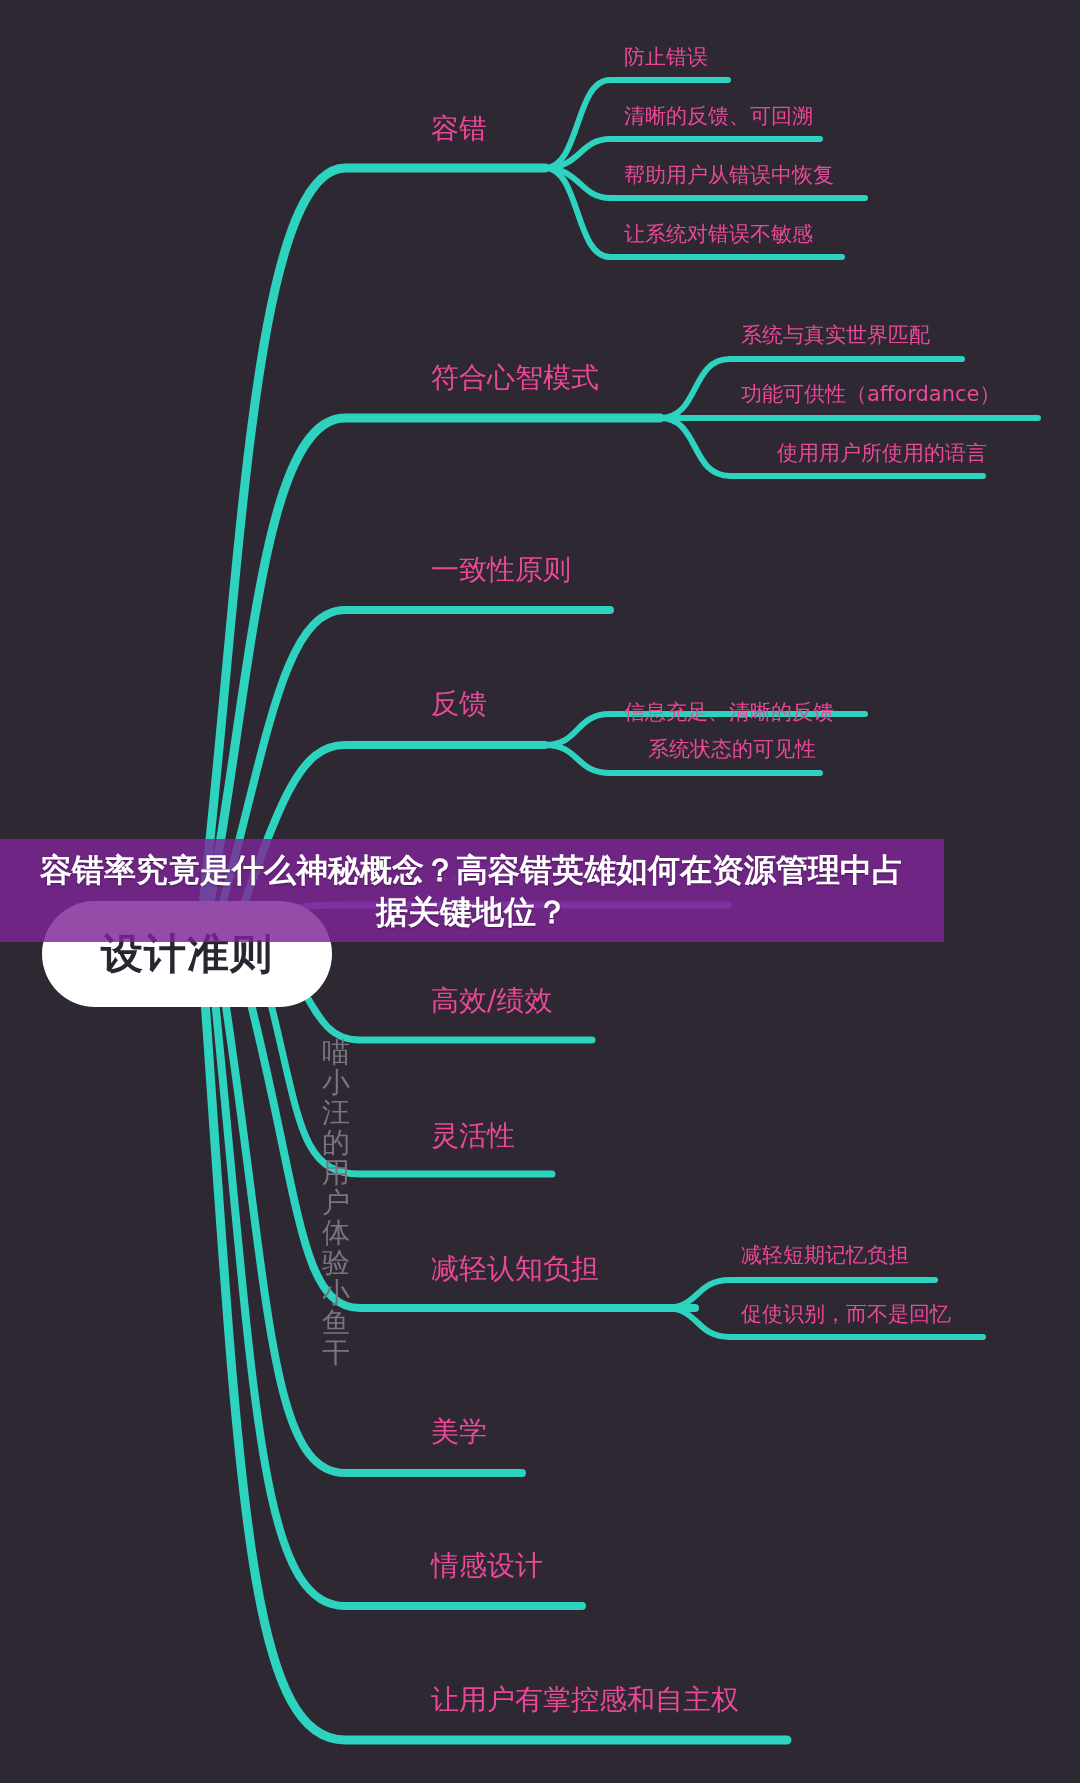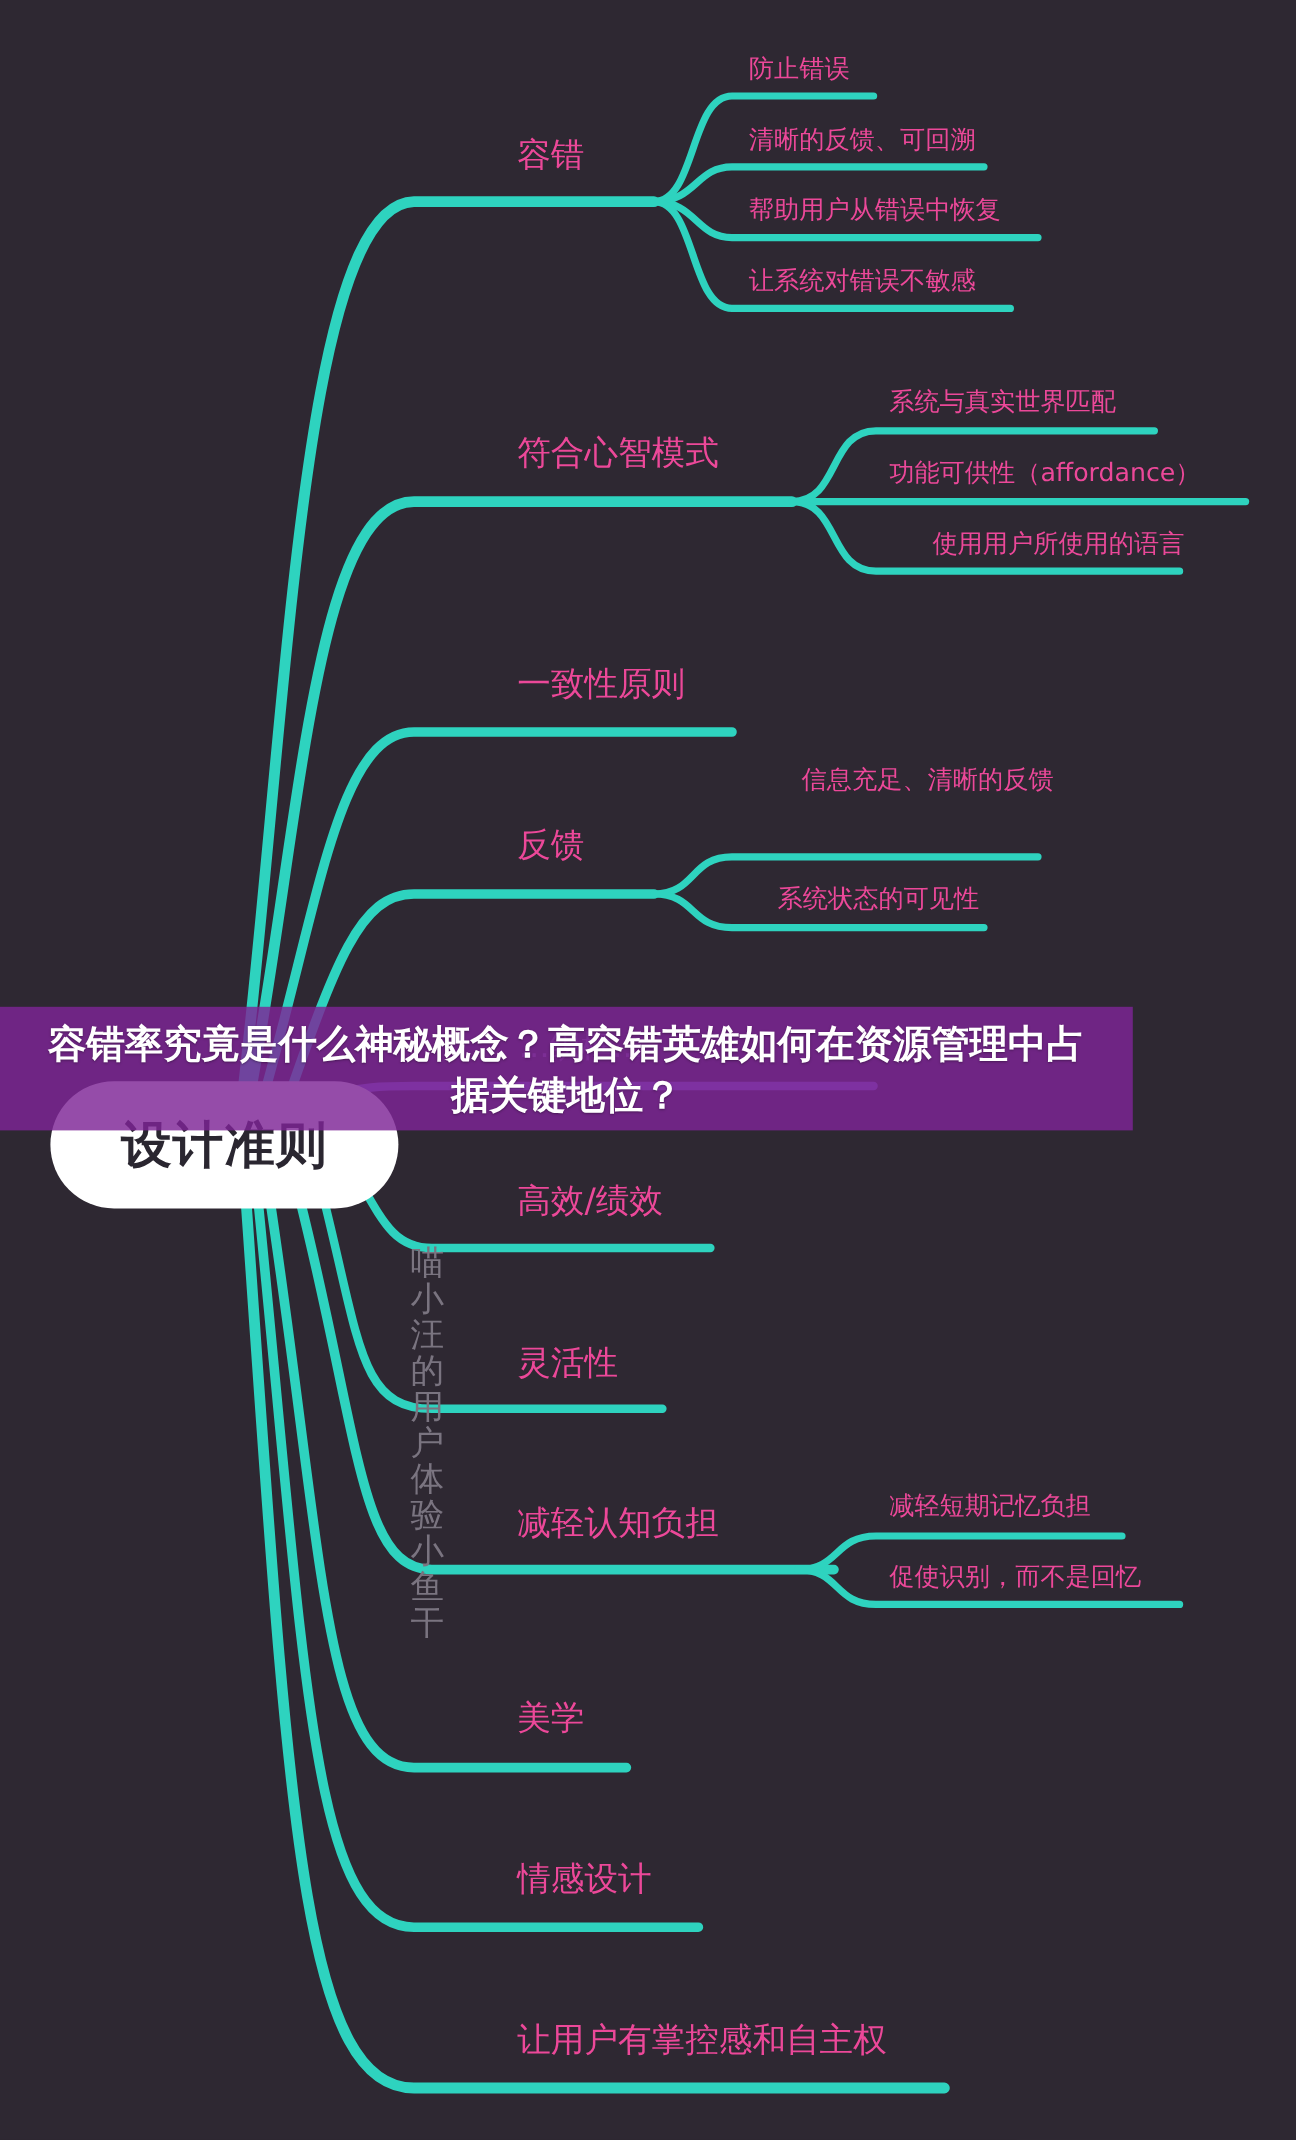--- a/index.html
+++ b/index.html
@@ -15,21 +15,20 @@
   .root {
     position: absolute; left: 42px; top: 901px; width: 290px; height: 106px;
     border-radius: 53px; background: #ffffff;
     display: flex; align-items: center; justify-content: center;
     color: #2a2630; font-size: 42px; font-weight: bold; letter-spacing: 1px;
   }
   .watermark {
     position: absolute; left: 320px; top: 1038px; width: 32px;
     color: #7a7480; font-size: 28px; line-height: 30px; text-align: center;
     word-break: break-all;
-    margin-left: 20px;
   }
   .hidden-branch {
     position: absolute; left: 432px; top: 855px; color: #a97fd0;
     font-size: 26px; opacity: .6;
   }
   .banner {
     position: absolute; left: 0; top: 839px; width: 944px; height: 103px;
     background: rgba(126, 36, 150, 0.82);
     display: flex; align-items: center; justify-content: center;
     text-align: center; box-sizing: border-box; padding: 0 40px;
@@ -88,21 +87,21 @@
 
 <div class="lbl l2" style="left:624px;top:47px;">防止错误</div>
 <div class="lbl l2" style="left:624px;top:106px;">清晰的反馈、可回溯</div>
 <div class="lbl l2" style="left:624px;top:165px;">帮助用户从错误中恢复</div>
 <div class="lbl l2" style="left:624px;top:224px;">让系统对错误不敏感</div>
 
 <div class="lbl l2" style="left:741px;top:325px;">系统与真实世界匹配</div>
 <div class="lbl l2" style="left:741px;top:384px;">功能可供性（affordance）</div>
 <div class="lbl l2" style="left:741px;top:443px;margin-left:36px;">使用用户所使用的语言</div>
 
-<div class="lbl l2" style="left:624px;top:640px;margin-left:44px;">信息充足、清晰的反馈</div>
+<div class="lbl l2" style="left:624px;top:702px;">信息充足、清晰的反馈</div>
 <div class="lbl l2" style="left:624px;top:739px;margin-left:24px;">系统状态的可见性</div>
 
 <div class="lbl l2" style="left:741px;top:1245px;">减轻短期记忆负担</div>
 <div class="lbl l2" style="left:741px;top:1304px;">促使识别，而不是回忆</div>
 
 <div class="watermark">喵小汪的用户体验小鱼干</div>
 
 <div class="root">
   <span>设计准则</span>
 </div>

